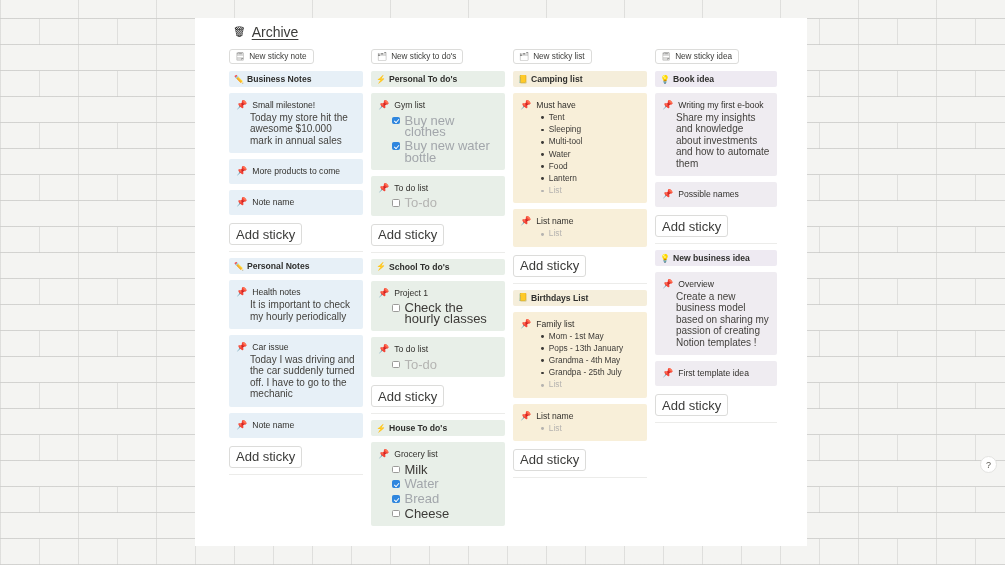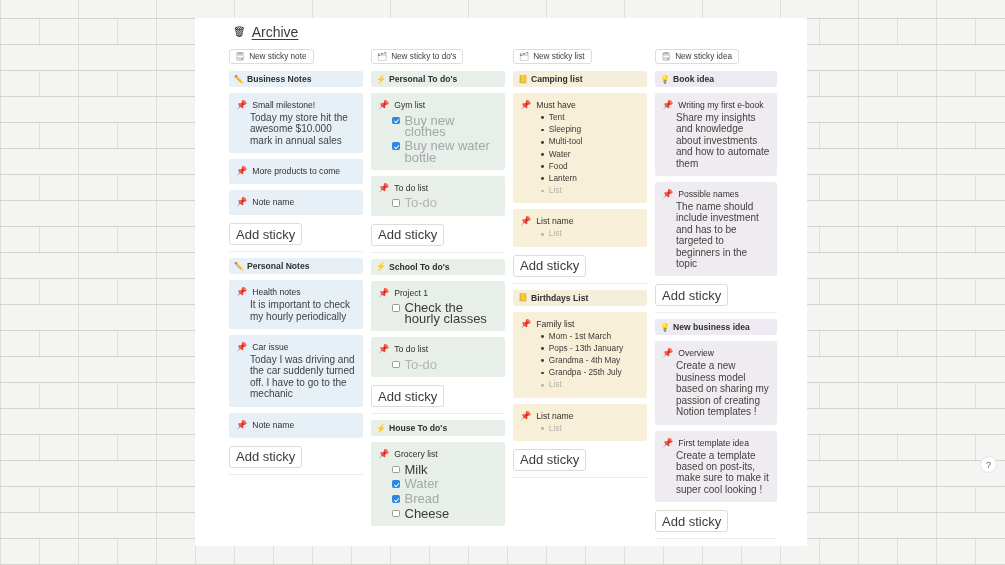--- a/index.html
+++ b/index.html
@@ -423,21 +423,21 @@
         </div><div class="add-sticky-btn">Add sticky</div><div class="divider"></div><div class="group-header">
           <span class="gh-icon">📒</span>
           <span>Birthdays List</span>
         </div><div class="sticky">
           <div class="sticky-title-row">
             <span class="pin-icon">📌</span>
             <span class="sticky-title">Family list</span>
           </div>
           <div class="bullet-row">
             <span class="bullet-dot"></span>
-            <span class="bullet-label">Mom - 1st March</span>
+            <span class="bullet-label">Mom - 1st May</span>
           </div>
           <div class="bullet-row">
             <span class="bullet-dot"></span>
             <span class="bullet-label">Pops - 13th January</span>
           </div>
           <div class="bullet-row">
             <span class="bullet-dot"></span>
             <span class="bullet-label">Grandma - 4th May</span>
           </div>
           <div class="bullet-row">
@@ -468,34 +468,32 @@
           <div class="sticky-title-row">
             <span class="pin-icon">📌</span>
             <span class="sticky-title">Writing my first e-book</span>
           </div>
           <div class="sticky-body">Share my insights and knowledge about investments and how to automate them</div>
         </div><div class="sticky">
           <div class="sticky-title-row">
             <span class="pin-icon">📌</span>
             <span class="sticky-title">Possible names</span>
           </div>
-          <div class="sticky-body">The name should include investment and has to be targeted to beginners in the topic</div>
         </div><div class="add-sticky-btn">Add sticky</div><div class="divider"></div><div class="group-header">
           <span class="gh-icon">💡</span>
           <span>New business idea</span>
         </div><div class="sticky">
           <div class="sticky-title-row">
             <span class="pin-icon">📌</span>
             <span class="sticky-title">Overview</span>
           </div>
           <div class="sticky-body">Create a new business model based on sharing my passion of creating Notion templates !</div>
         </div><div class="sticky">
           <div class="sticky-title-row">
             <span class="pin-icon">📌</span>
             <span class="sticky-title">First template idea</span>
           </div>
-          <div class="sticky-body">Create a template based on post-its, make sure to make it super cool looking !</div>
         </div><div class="add-sticky-btn">Add sticky</div><div class="divider"></div></div>
     </div>
 
 </div>
 
 <div id="help-button">?</div>
 
 </body></html>

